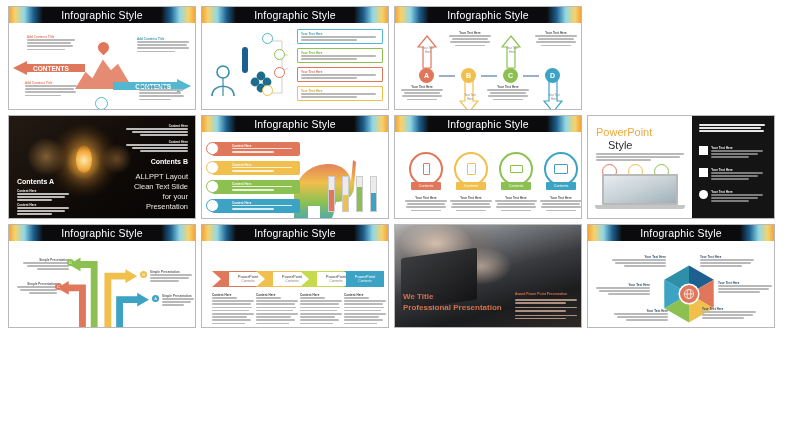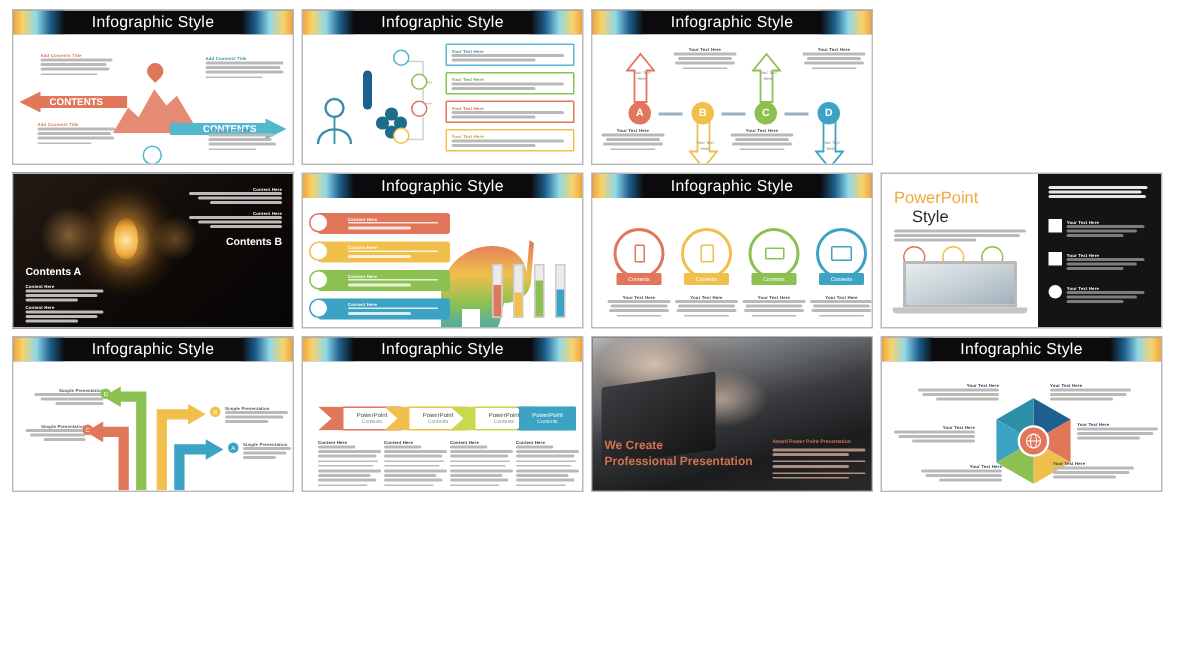--- a/index.html
+++ b/index.html
@@ -375,20 +375,26 @@
             <div class="ln lnw" style="width:92%;"></div>
           <div class="ln lnw" style="width:68%;"></div>
         </div>
         <div style="position:absolute;left:8px;top:87px;width:52px;">
           <div class="tt" style="color:#fff;">Content Here</div>
           <div class="ln lnw" style="width:100%;"></div>
             <div class="ln lnw" style="width:92%;"></div>
           <div class="ln lnw" style="width:68%;"></div>
         </div>
 
+        <div class="allppt">
+          <div>ALLPPT Layout</div>
+          <div>Clean Text Slide</div>
+          <div>for your</div>
+          <div>Presentation</div>
+        </div>
       </div>
 
       <div class="slide s6">
         <div class="titlebar">
           <span>Infographic Style</span>
         </div>
         <div class="sbody">
           <svg class="eleph" viewBox="0 0 78 76">
             <defs>
               <linearGradient id="eleGrad" x1="0" y1="0" x2="0" y2="1">
@@ -690,21 +696,21 @@
               <div class="ln" style="width:94%;"></div>
             <div class="ln" style="width:78%;"></div>
           </div>
         </div>
       </div>
 
       <div class="slide s11">
         <div class="img"></div>
         <div class="lapd"></div>
         <div class="we">
-          <div>We Create</div>
+          <div>We Title</div>
           <div>Professional Presentation</div>
         </div>
         <div class="rblk">
           <div class="rt">Award Power Point Presentation</div>
           <div style="margin-top:3px;">
             <div class="ln lnr" style="width:100%;"></div>
               <div class="ln lnr" style="width:82%;"></div>
           </div>
           <div style="margin-top:3px;">
             <div class="ln lnr" style="width:100%;"></div>

